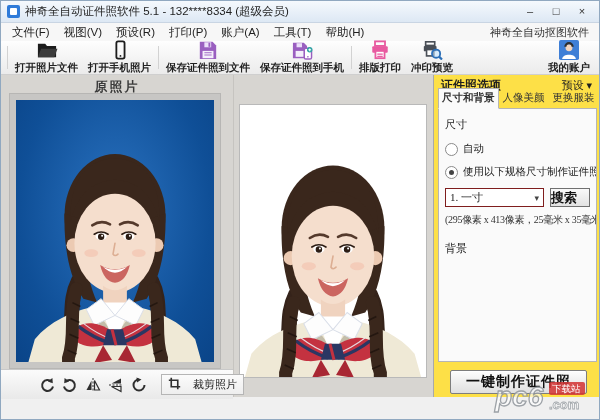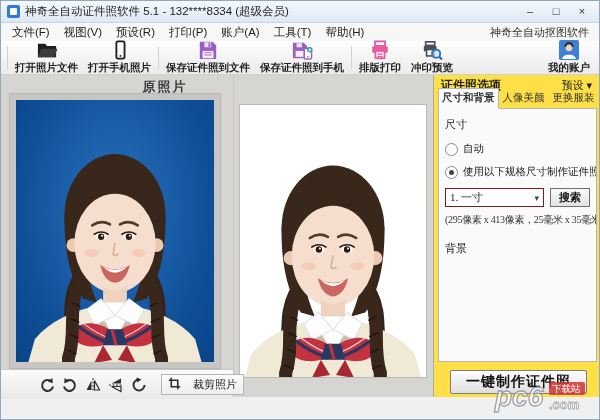--- a/index.html
+++ b/index.html
@@ -30,21 +30,21 @@
              display:flex; align-items:stretch; padding:1px 4px; }
   .tbtn { display:flex; flex-direction:column; align-items:center; justify-content:center; padding:1px 5px; gap:1px; }
   .tbtn svg { display:block; }
   .tlabel { font-size:10.5px; font-weight:bold; color:#222; white-space:nowrap; }
   .tsep { width:1px; background:#d2d2d2; margin:4px 2px; }
   .tspacer { flex:1; }
 
   
   .main { position:absolute; top:74px; bottom:22px; left:0; right:0; background:#d7d5d1; }
   .vdiv { position:absolute; left:232px; top:0; bottom:0; width:1px; background:#c6c4c0; }
-  .photo-label { position:absolute; top:3px; text-align:center; font-size:13px; font-weight:bold; color:#3a3a3a; letter-spacing:2px;margin-left:48px; }
+  .photo-label { position:absolute; top:3px; text-align:center; font-size:13px; font-weight:bold; color:#3a3a3a; letter-spacing:2px; }
   .lab-orig { left:0; width:232px; }
   .lab-id   { left:232px; width:200px; }
 
   .orig-frame { position:absolute; left:8px; top:18px; width:212px; height:276px;
                 background:#c7c6c4; padding:7px; box-shadow:inset 0 0 0 1px #b7b6b4; }
   .orig-photo { width:100%; height:100%; overflow:hidden;
                 background:radial-gradient(ellipse at 50% 42%, #2a72c0 0%, #0f4f97 68%, #0a4488 100%); }
   .id-photo { position:absolute; left:238px; top:29px; width:188px; height:274px;
               background:#ffffff; border:1px solid #b9b9b9; overflow:hidden; }
   .pfill { width:100%; height:100%; display:block; }
@@ -69,21 +69,21 @@
              border:1px solid #b5b5b5; padding:6px; font-size:11px; color:#222; overflow:hidden; }
   .sec-title { margin:2px 0 10px; }
   .radio-row { display:flex; align-items:center; gap:5px; margin-bottom:9px; white-space:nowrap; }
   .radio { width:13px; height:13px; border:1px solid #8a8a8a; border-radius:50%; background:#fff; position:relative; flex:none; }
   .radio.sel::after { content:""; position:absolute; inset:3px; background:#444; border-radius:50%; }
   .radio-label { font-size:10.5px; }
   .select-row { display:flex; gap:6px; align-items:center; margin-bottom:6px; }
   .select { flex:1; height:19px; border:1px solid #7f1d1d; background:#fff; display:flex; align-items:center; padding:0 4px; font-size:11px; }
   .select .caret { margin-left:auto; font-size:9px; color:#444; }
   .search-btn { width:40px; height:19px; border:1px solid #707070; background:linear-gradient(#f9f9f9,#e2e2e2);
-                font-size:11px; font-weight:bold; color:#111; text-align:center; line-height:17px; }
+                font-size:13px; font-weight:bold; color:#111; line-height:17px; }
   .spec-detail { font-size:10px; letter-spacing:-0.3px; white-space:nowrap; margin:2px 0 14px; color:#333; }
   .bg-grid { display:grid; grid-template-columns:1fr 1fr; gap:8px; margin-top:2px; }
   .bgbtn { height:20px; display:flex; align-items:center; justify-content:center; font-size:11px;
            border:1px solid #a8a8a8; background:#ebebeb; color:#222; white-space:nowrap; }
   .bgbtn.selected { background:#fff; border-color:#5e5e5e; font-weight:bold; }
   .bgbtn.blue { background:#4080cf; border-color:#3a6eae; color:#17395f; }
   .bgbtn.red { background:#ee1418; border-color:#b80f13; color:#7e1013; }
   .bgbtn.gray { background:#a5a5a5; border-color:#8f8f8f; color:#5f5f5f; }
   .bgbtn.custom { background:#fff; }
   .make-btn { position:absolute; bottom:3px; left:16px; right:12px; height:24px;

